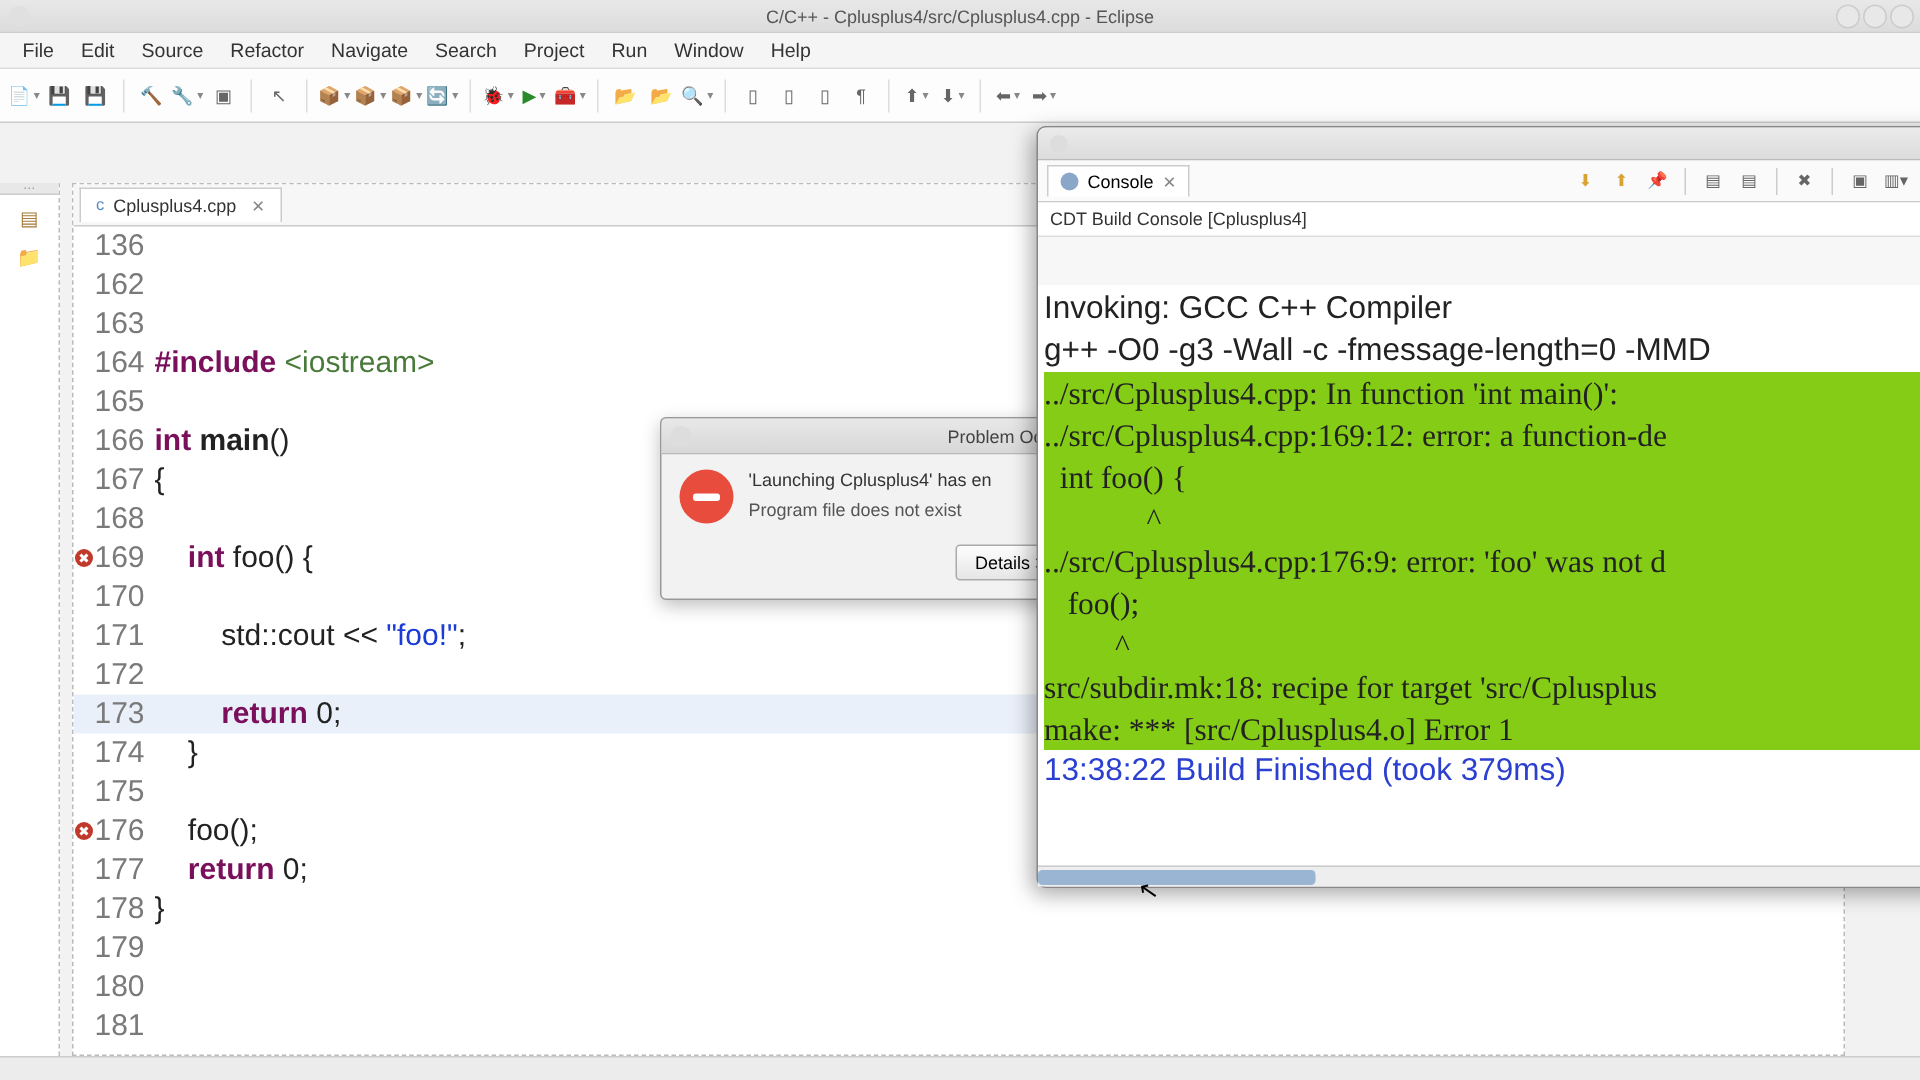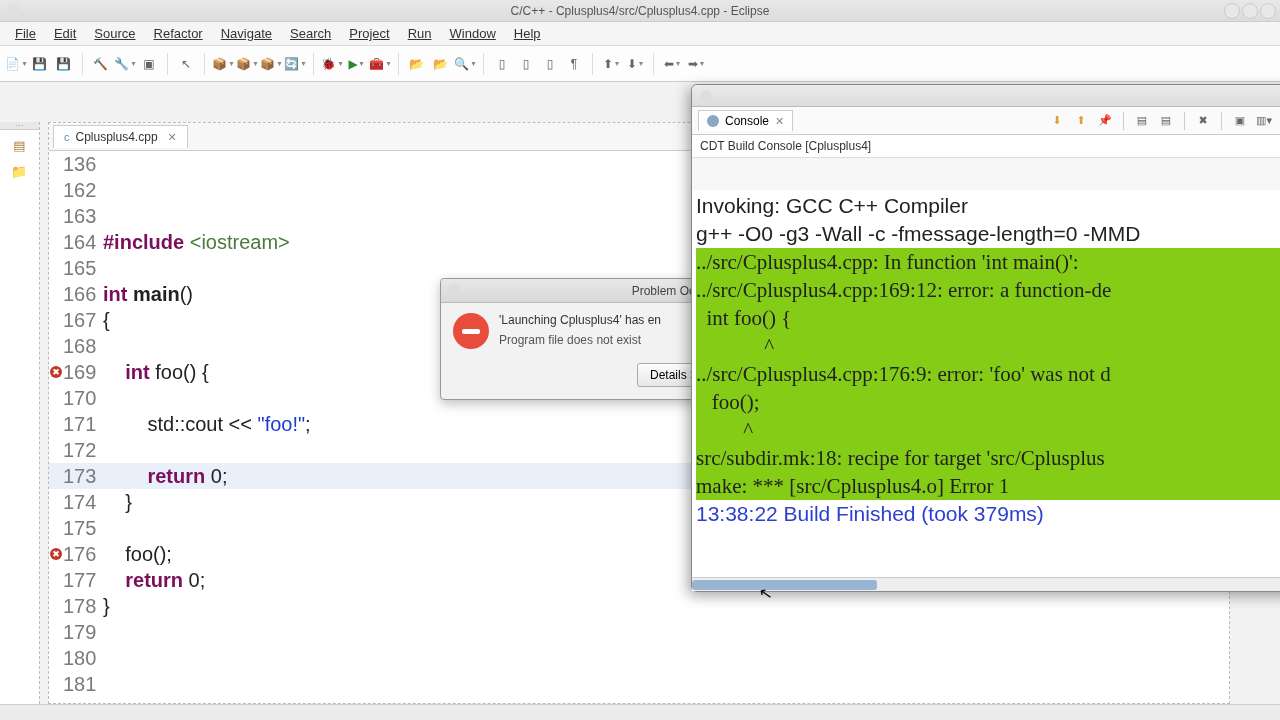--- a/index.html
+++ b/index.html
@@ -4,21 +4,21 @@
 <style>
 * { margin:0; padding:0; box-sizing:border-box; font-family:"Segoe UI",Arial,sans-serif; }
 body { background:#f0f0f0; width:1280px; height:720px; overflow:hidden; position:relative; }
 
 .titlebar { height:22px; background:linear-gradient(#e8e8e8,#dcdcdc); text-align:center; font-size:12px; color:#555; line-height:22px; position:relative; border-bottom:1px solid #ccc;}
 .titlebar .win-btn-left { position:absolute; left:6px; top:4px; width:14px; height:14px; border-radius:50%; background:#e0e0e0; }
 .titlebar .win-btn-right { position:absolute; right:4px; top:3px; display:flex; gap:2px;}
 .titlebar .win-btn-right span { width:16px; height:16px; border-radius:50%; background:#e8e8e8; border:1px solid #ccc; display:inline-block;}
 
 .menubar { height:24px; background:#f5f5f5; display:flex; align-items:center; padding:0 6px; font-size:13px; color:#333; border-bottom:1px solid #ddd;}
-.menubar span { padding:0 9px; cursor:default;text-decoration:underline;}
+.menubar span { padding:0 9px; cursor:default;}
 
 .toolbar { height:36px; background:#fdfdfd; border-bottom:1px solid #ccc; display:flex; align-items:center; padding:0 6px; gap:4px;}
 .tool { width:20px; height:20px; display:flex; align-items:center; justify-content:center; font-size:12px; color:#666;}
 .tool.dd::after { content:"▾"; font-size:8px; color:#888; margin-left:2px;}
 .sep { width:1px; height:22px; background:#ddd; margin:0 4px;}
 
 .workarea { position:absolute; top:82px; left:0; right:0; bottom:16px; background:#f2f2f2;}
 
 .leftgutter { position:absolute; left:0; top:40px; width:40px; bottom:0; background:#fff; border-right:1px dashed #bbb;}
 .leftgutter .handle { height:8px; background:#e8e8e8; border-bottom:1px solid #ccc; display:flex; justify-content:center; align-items:center; font-size:8px; color:#999;}

